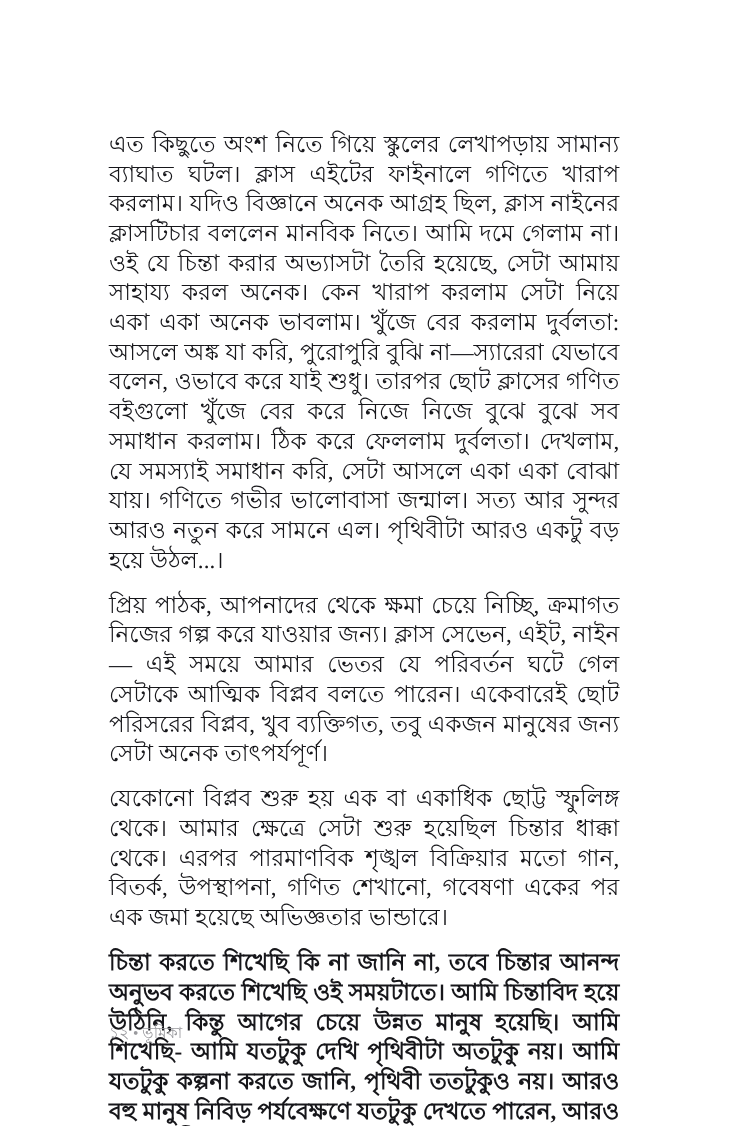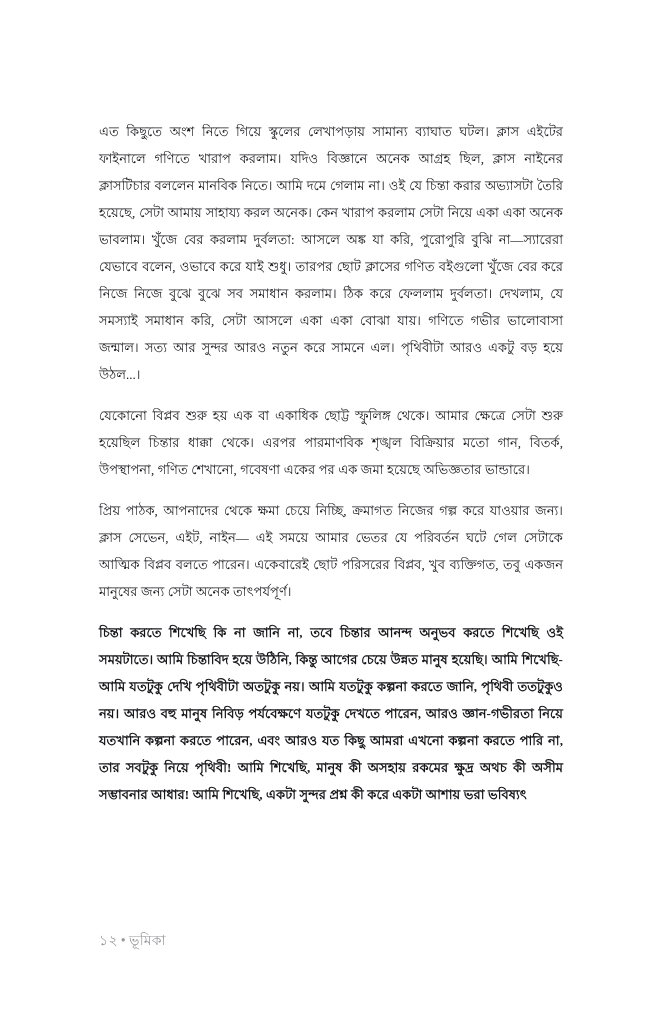--- a/index.html
+++ b/index.html
@@ -22,21 +22,21 @@
   }
   .text-column {
     position: absolute;
     left: 99px;
     top: 118px;
     width: 464px;
   }
   p.para {
     margin: 0 0 14px 0;
     padding: 0;
-    font-size: 13px;
+    font-size: 21px;
     line-height: 27px;
     color: #16161a;
     text-align: justify;
     text-justify: inter-word;
     word-spacing: 0.2px;
     letter-spacing: 0.05px;
     font-family: "Liberation Serif", "DejaVu Serif", serif;
   }
   p.para:last-of-type {
     margin-bottom: 0;
@@ -60,22 +60,22 @@
     color: #9a9a9e;
   }
 </style>
 </head>
 <body>
 
 <div class="page">
 
   <div class="text-column">
     <p class="para">এত কিছুতে অংশ নিতে গিয়ে স্কুলের লেখাপড়ায় সামান্য ব্যাঘাত ঘটল। ক্লাস এইটের ফাইনালে গণিতে খারাপ করলাম। যদিও বিজ্ঞানে অনেক আগ্রহ ছিল, ক্লাস নাইনের ক্লাসটিচার বললেন মানবিক নিতে। আমি দমে গেলাম না। ওই যে চিন্তা করার অভ্যাসটা তৈরি হয়েছে, সেটা আমায় সাহায্য করল অনেক। কেন খারাপ করলাম সেটা নিয়ে একা একা অনেক ভাবলাম। খুঁজে বের করলাম দুর্বলতা: আসলে অঙ্ক যা করি, পুরোপুরি বুঝি না—স্যারেরা যেভাবে বলেন, ওভাবে করে যাই শুধু। তারপর ছোট ক্লাসের গণিত বইগুলো খুঁজে বের করে নিজে নিজে বুঝে বুঝে সব সমাধান করলাম। ঠিক করে ফেললাম দুর্বলতা। দেখলাম, যে সমস্যাই সমাধান করি, সেটা আসলে একা একা বোঝা যায়। গণিতে গভীর ভালোবাসা জন্মাল। সত্য আর সুন্দর আরও নতুন করে সামনে এল। পৃথিবীটা আরও একটু বড় হয়ে উঠল...।</p>
+    <p class="para">প্রিয় পাঠক, আপনাদের থেকে ক্ষমা চেয়ে নিচ্ছি, ক্রমাগত নিজের গল্প করে যাওয়ার জন্য। ক্লাস সেভেন, এইট, নাইন— এই সময়ে আমার ভেতর যে পরিবর্তন ঘটে গেল সেটাকে আত্মিক বিপ্লব বলতে পারেন। একেবারেই ছোট পরিসরের বিপ্লব, খুব ব্যক্তিগত, তবু একজন মানুষের জন্য সেটা অনেক তাৎপর্যপূর্ণ।</p>
     <p class="para">যেকোনো বিপ্লব শুরু হয় এক বা একাধিক ছোট্ট স্ফুলিঙ্গ থেকে। আমার ক্ষেত্রে সেটা শুরু হয়েছিল চিন্তার ধাক্কা থেকে। এরপর পারমাণবিক শৃঙ্খল বিক্রিয়ার মতো গান, বিতর্ক, উপস্থাপনা, গণিত শেখানো, গবেষণা একের পর এক জমা হয়েছে অভিজ্ঞতার ভান্ডারে।</p>
-    <p class="para">প্রিয় পাঠক, আপনাদের থেকে ক্ষমা চেয়ে নিচ্ছি, ক্রমাগত নিজের গল্প করে যাওয়ার জন্য। ক্লাস সেভেন, এইট, নাইন— এই সময়ে আমার ভেতর যে পরিবর্তন ঘটে গেল সেটাকে আত্মিক বিপ্লব বলতে পারেন। একেবারেই ছোট পরিসরের বিপ্লব, খুব ব্যক্তিগত, তবু একজন মানুষের জন্য সেটা অনেক তাৎপর্যপূর্ণ।</p>
     <p class="para">চিন্তা করতে শিখেছি কি না জানি না, তবে চিন্তার আনন্দ অনুভব করতে শিখেছি ওই সময়টাতে। আমি চিন্তাবিদ হয়ে উঠিনি, কিন্তু আগের চেয়ে উন্নত মানুষ হয়েছি। আমি শিখেছি- আমি যতটুকু দেখি পৃথিবীটা অতটুকু নয়। আমি যতটুকু কল্পনা করতে জানি, পৃথিবী ততটুকুও নয়। আরও বহু মানুষ নিবিড় পর্যবেক্ষণে যতটুকু দেখতে পারেন, আরও জ্ঞান-গভীরতা নিয়ে যতখানি কল্পনা করতে পারেন, এবং আরও যত কিছু আমরা এখনো কল্পনা করতে পারি না, তার সবটুকু নিয়ে পৃথিবী! আমি শিখেছি, মানুষ কী অসহায় রকমের ক্ষুদ্র অথচ কী অসীম সম্ভাবনার আধার! আমি শিখেছি, একটা সুন্দর প্রশ্ন কী করে একটা আশায় ভরা ভবিষ্যৎ</p>
   </div>
 
   <div class="footer">
     <span>১২</span><span class="sep">•</span><span>ভূমিকা</span>
   </div>
 
 </div>
 
 </body></html>

